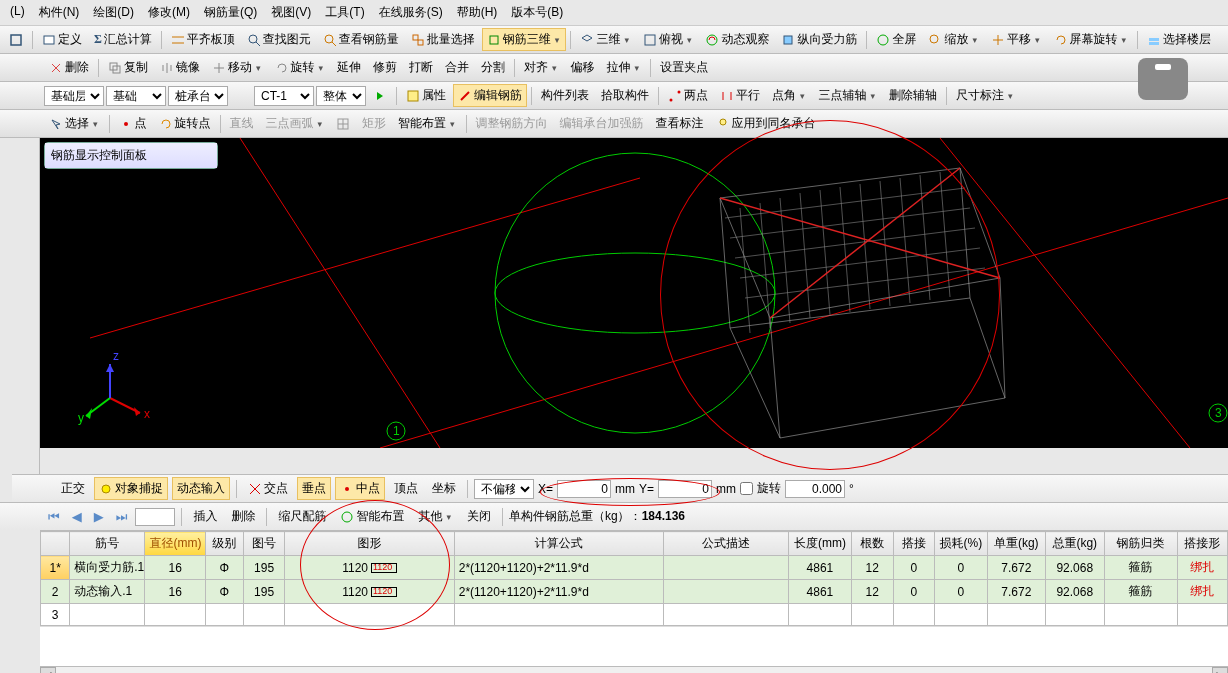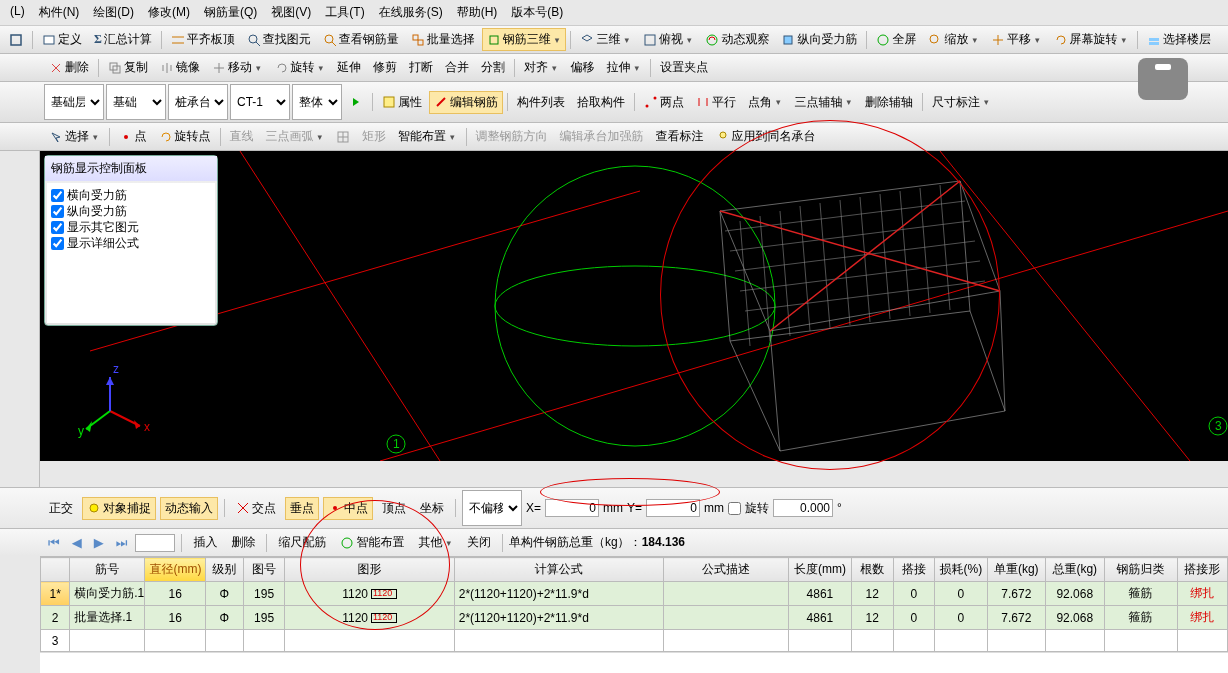--- a/index.html
+++ b/index.html
@@ -2,21 +2,21 @@
 <html><head>
 <meta charset="utf-8">
 <style>
 * { box-sizing: border-box; margin: 0; padding: 0; font-family: "Microsoft YaHei", SimSun, sans-serif; font-size: 12px; }
 body { background: #e8e8e8; width: 1228px; height: 673px; overflow: hidden; position: relative; }
 .menubar { background: #e8e8e8; padding: 2px 4px; display: flex; gap: 2px; border-bottom: 1px solid #ccc; }
 .menubar span { padding: 2px 6px; cursor: pointer; }
 .toolbar { background: linear-gradient(#f8f8f8,#e0e0e0); padding: 2px 4px; display: flex; align-items: center; gap: 2px; border-bottom: 1px solid #bbb; flex-wrap: nowrap; min-height: 24px; }
 .tbtn { display: inline-flex; align-items: center; gap: 2px; padding: 2px 4px; cursor: pointer; border: 1px solid transparent; white-space: nowrap; }
 .sep { width: 1px; height: 18px; background: #bbb; margin: 0 2px; }
-select, input.combo { font-size: 12px; height: 36px; border: 1px solid #aaa; background: white; padding: 0 2px; }
+select, input.combo { font-size: 12px; height: 20px; border: 1px solid #aaa; background: white; padding: 0 2px; }
 .ddarr { font-size: 9px; padding: 0 2px; color: #555; }
 .main { position: relative; }
 .leftstrip { position: absolute; left: 0; top: 0; width: 40px; height: 100%; background: #e8e8e8; border-right: 1px solid #bbb; }
 .viewport { position: absolute; left: 40px; right: 0; top: 0; height: 310px; background: #000; overflow: hidden; }
 .panel3d { position: absolute; left: 4px; top: 4px; width: 174px; background: linear-gradient(#f0f0f0,#e4e4e4); border: 1px solid #7a9; border-radius: 4px; }
 .panel3d .titlebar { padding: 4px 6px; font-weight: normal; background: linear-gradient(#eef,#ddf); }
 .panel3d .body { background: white; margin: 2px; padding: 4px; min-height: 140px; }
 .panel3d label { display: block; line-height: 16px; }
 .panel3d input[type=checkbox] { vertical-align: middle; margin-right: 3px; }
 .statusbar { background: linear-gradient(#f8f8f8,#e8e8e8); border-top: 1px solid #bbb; padding: 2px 4px; display: flex; align-items: center; gap: 4px; min-height: 24px; }
@@ -248,21 +248,21 @@
     </span>
   <div style="flex:1"></div>
 </div>
 
 <div class="usbicon"></div>
 
 <div class="toolbar" style="padding-left:44px;">
   <select class="combo" style="width:60px;"><option>基础层</option></select>
   <select class="combo" style="width:60px;"><option>基础</option></select>
   <select class="combo" style="width:60px;"><option>桩承台</option></select>
-  <select class="combo" style="width:60px;"><option>CT-1</option></select>
+  <select class="combo" style="width:60px;margin-left:24px;"><option>CT-1</option></select>
   <select class="combo" style="width:50px;"><option>整体</option></select>
   <span class="tbtn">
       <svg class="icn">
         <path d="M4 3 L10 7 L4 11 Z" fill="#0a0"></path>
       </svg>
     </span>
   <div class="sep"></div>
   <span class="tbtn">
       <svg class="icn">
         <rect x="2" y="2" width="10" height="10" fill="#fe8" stroke="#a80"></rect>
@@ -429,31 +429,25 @@
         <line x1="0" y1="0" x2="0" y2="-34" stroke="#44f" stroke-width="2"></line>
           <polygon points="0,-34 -4,-26 4,-26" fill="#44f"></polygon>
         <text x="34" y="20" fill="#d00" font-size="11">x</text>
         <text x="-32" y="24" fill="#0d0" font-size="11">y</text>
         <text x="3" y="-38" fill="#44f" font-size="11">z</text>
       </g>
     </svg>
     
     <div class="panel3d">
       <div class="titlebar">钢筋显示控制面板</div>
-      <div class="body">
-        <label><input type="checkbox" checked="" style=""><span>横向受力筋</span></label>
-        <label><input type="checkbox" checked="" style=""><span>纵向受力筋</span></label>
-        <label><input type="checkbox" checked="" style=""><span>显示其它图元</span></label>
-        <label><input type="checkbox" checked="" style=""><span>显示详细公式</span></label>
-      </div>
     </div>
   </div>
 </div>
 
-<div class="statusbar" style="padding-left:44px;">
+<div class="statusbar" style="padding-left:44px;margin-left:12px;">
   <span class="tbtn">
       <span>正交</span>
     </span>
   <span class="tbtn" style="background:#fde8a8;border:1px solid #e8c060;">
       <svg class="icn">
         <circle cx="7" cy="7" r="4" fill="#fe0" stroke="#a80"></circle>
       </svg>
       <span>对象捕捉</span>
     </span>
   <span class="tbtn" style="background:#fde8a8;border:1px solid #e8c060;">
@@ -589,21 +583,21 @@
 <td>12</td>
 <td>0</td>
 <td>0</td>
 <td>7.672</td>
 <td>92.068</td>
 <td>箍筋</td>
 <td class="red">绑扎</td>
 </tr>
 <tr class="even">
 <td class="rowhdr">2</td>
-<td style="text-align:left">批量选择.1</td>
+<td style="text-align:left">动态输入.1</td>
 <td>16</td>
 <td>Φ</td>
 <td>195</td>
 <td><span class="shape">
               <span>1120</span>
               <span class="bar">
                 <span class="v">1120</span>
               </span>
             </span></td>
 <td style="text-align:left">2*(1120+1120)+2*11.9*d</td>

